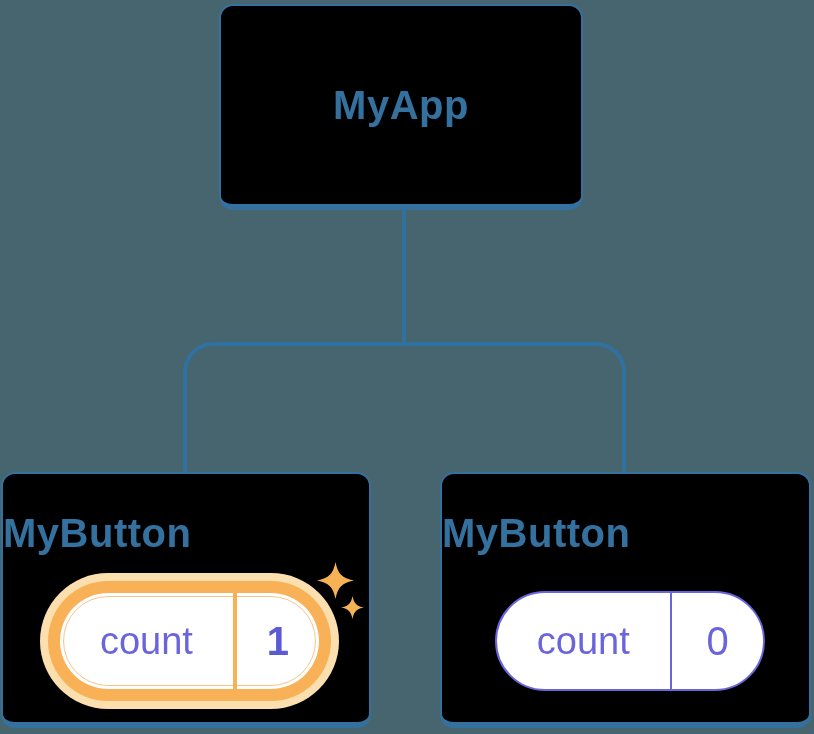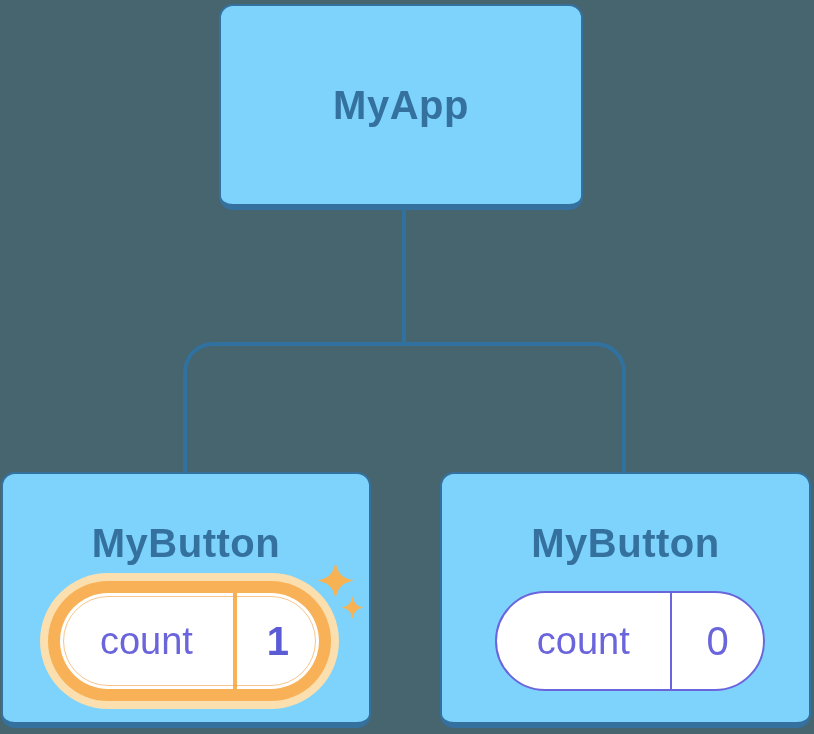--- a/index.html
+++ b/index.html
@@ -3,33 +3,33 @@
 <meta charset="utf-8">
 <style>
   html,body{margin:0;padding:0;background:#47656F;}
   .canvas{
     position:relative;width:814px;height:734px;overflow:hidden;
     background:#47656F;
     font-family:"Liberation Sans", sans-serif;
   }
   
   .node{
-    position:absolute;background:#7dd3fc;
+    position:absolute;background:#000000;
     border:2.5px solid #35719F;border-bottom-width:6px;
     border-radius:14px;box-sizing:border-box;
   }
   .node-root{left:219px;top:4px;width:364px;height:206px;
     display:flex;align-items:center;justify-content:center;}
   .node-child-left{left:1px;top:472px;width:370px;height:256px;}
   .node-child-right{left:440px;top:472px;width:371px;height:256px;}
   .node-label{
     color:#35719F;font-size:40px;font-weight:700;letter-spacing:.5px;
   }
   .child-label{
-    position:absolute;left:0;top:44px;width:100%;text-align:center;
+    position:absolute;left:0;top:34px;width:100%;
     line-height:50px;
   }
   
   .connector-v{
     position:absolute;left:402px;top:210px;width:4px;height:136px;
     background:#30719F;
   }
   .bracket{
     position:absolute;left:183px;top:342px;width:443px;height:130px;
     border:4px solid #30719F;border-bottom:none;

